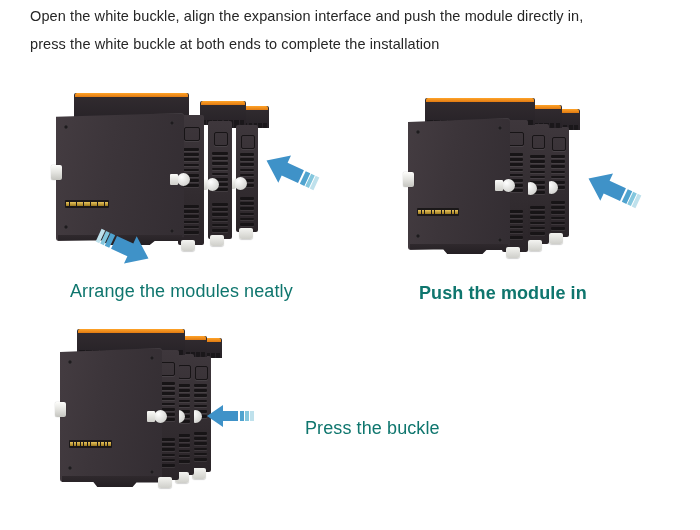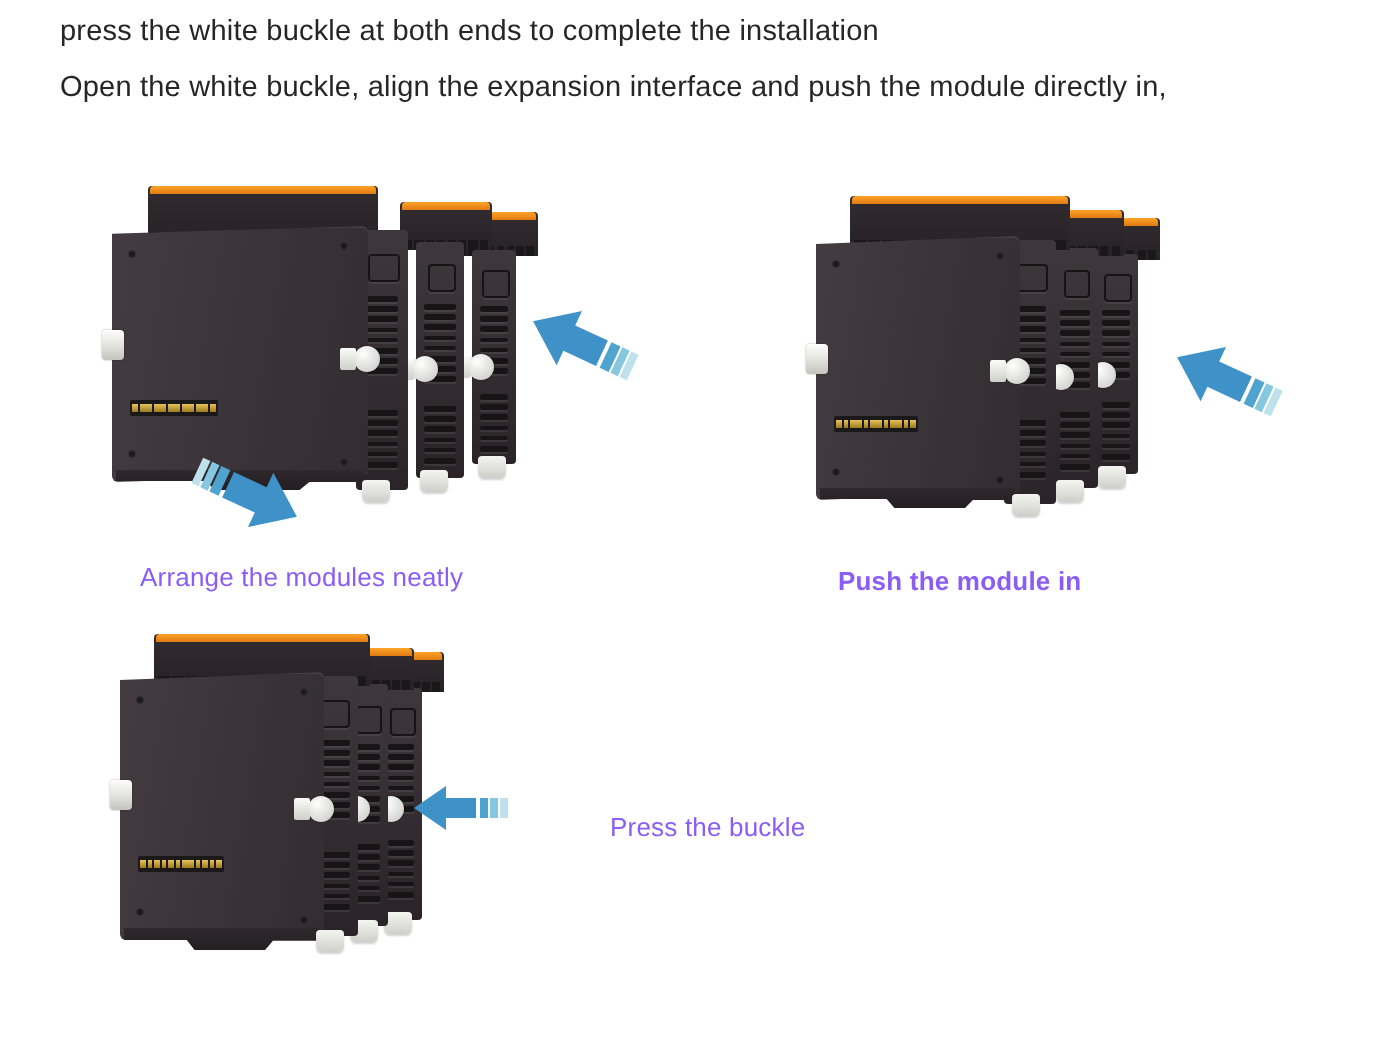--- a/index.html
+++ b/index.html
@@ -32,26 +32,26 @@
     display: block;
     white-space: nowrap;
   }
 
   
   .step {
     position: absolute;
   }
   #step-1 { left: 40px;  top: 85px;  width: 300px; height: 225px; }
   #step-2 { left: 392px; top: 90px;  width: 300px; height: 225px; font-weight: bold; }
-  #step-3 { left: 42px;  top: 310px; width: 340px; height: 200px; }
+  #step-3 { left: 42px;  top: 322px; width: 340px; height: 200px; }
 
   .caption {
     position: absolute;
-    font-size: 13px;
-    color: #8b5cf6;
+    font-size: 18px;
+    color: #0f766e;
     white-space: nowrap;
     letter-spacing: 0.1px;
   }
   #caption-1 { left: 30px;  top: 196px; }
   #caption-2 { left: 27px;  top: 193px; }
   #caption-3 { left: 263px; top: 96px;  }
 
   
   .stage {
     position: absolute;
@@ -208,22 +208,22 @@
   
   .arrow {
     position: absolute;
   }
   .arrow svg { display: block; overflow: visible; }
 </style>
 </head>
 <body>
 
 <div id="instruction-text">
+  <span class="line">Open the white buckle, align the expansion interface and push the module directly in,</span>
   <span class="line">press the white buckle at both ends to complete the installation</span>
-  <span class="line">Open the white buckle, align the expansion interface and push the module directly in,</span>
 </div>
 
 <div class="step" id="step-1">
   <div class="stage">
 
     <div class="module">
       <div class="terminal" style="left:187px; top:21px; width:42px; height:22px;">
         <div class="orange"></div>
         <div class="teeth">
           <i></i>

